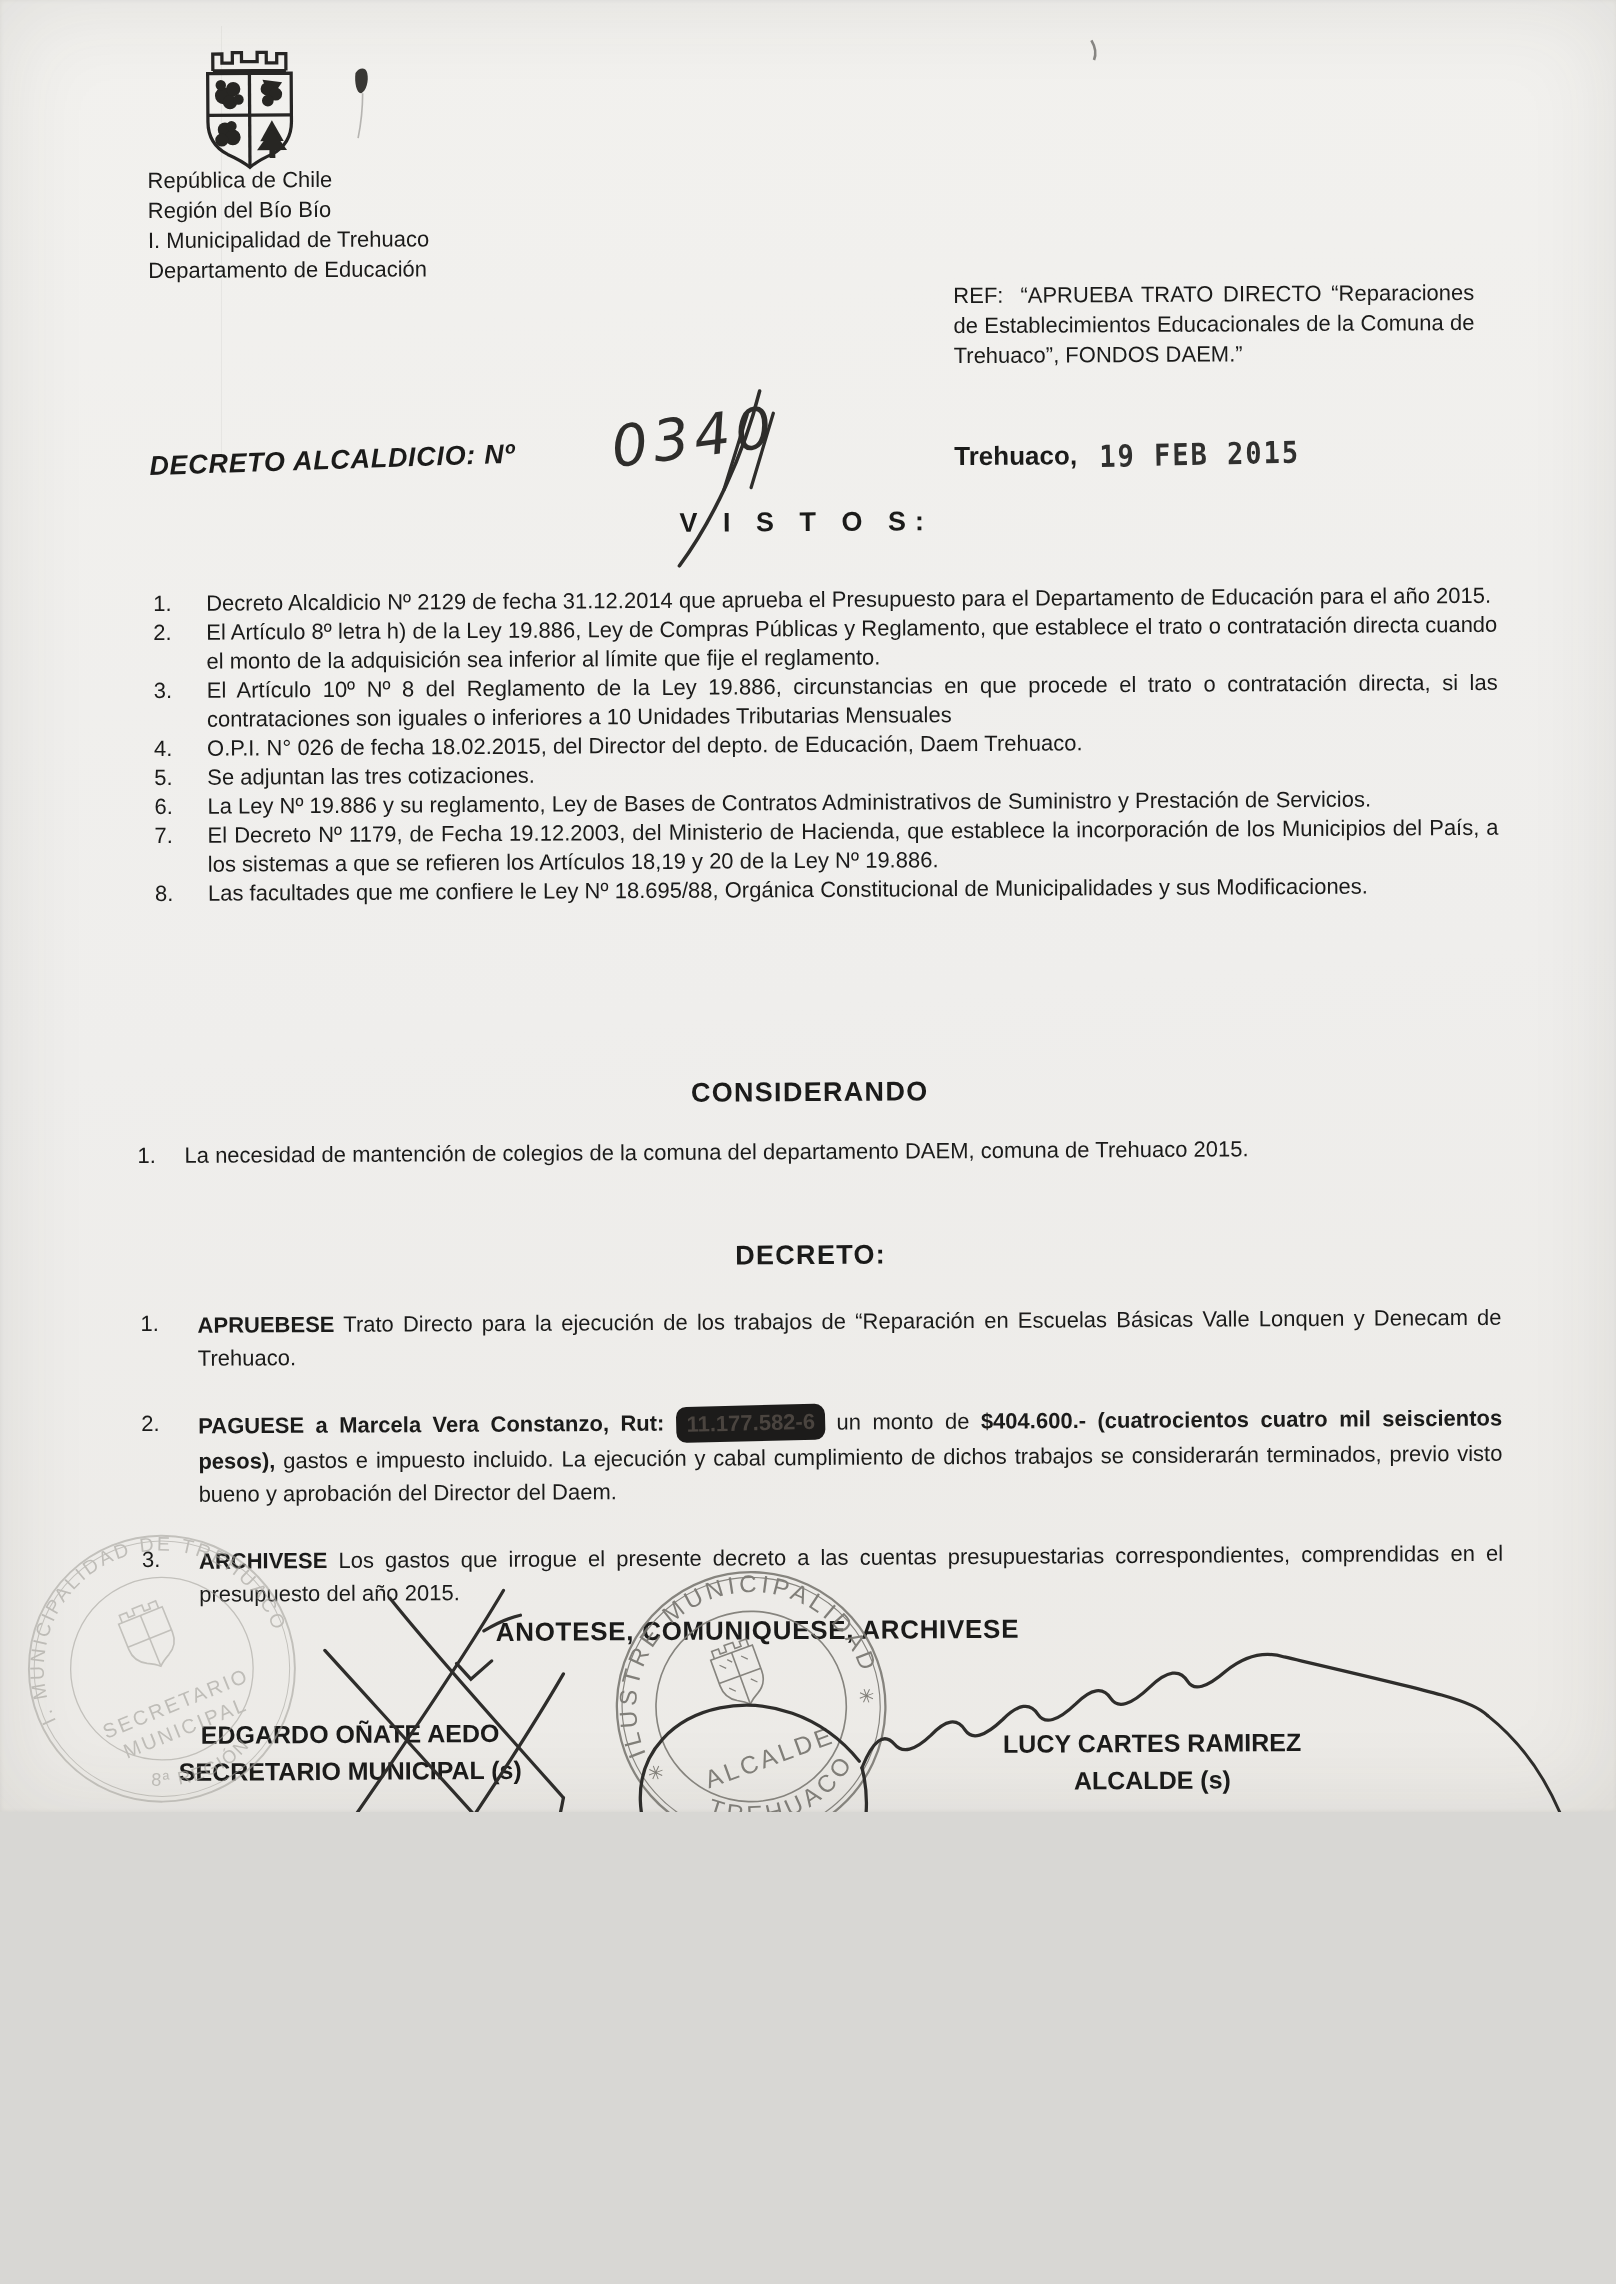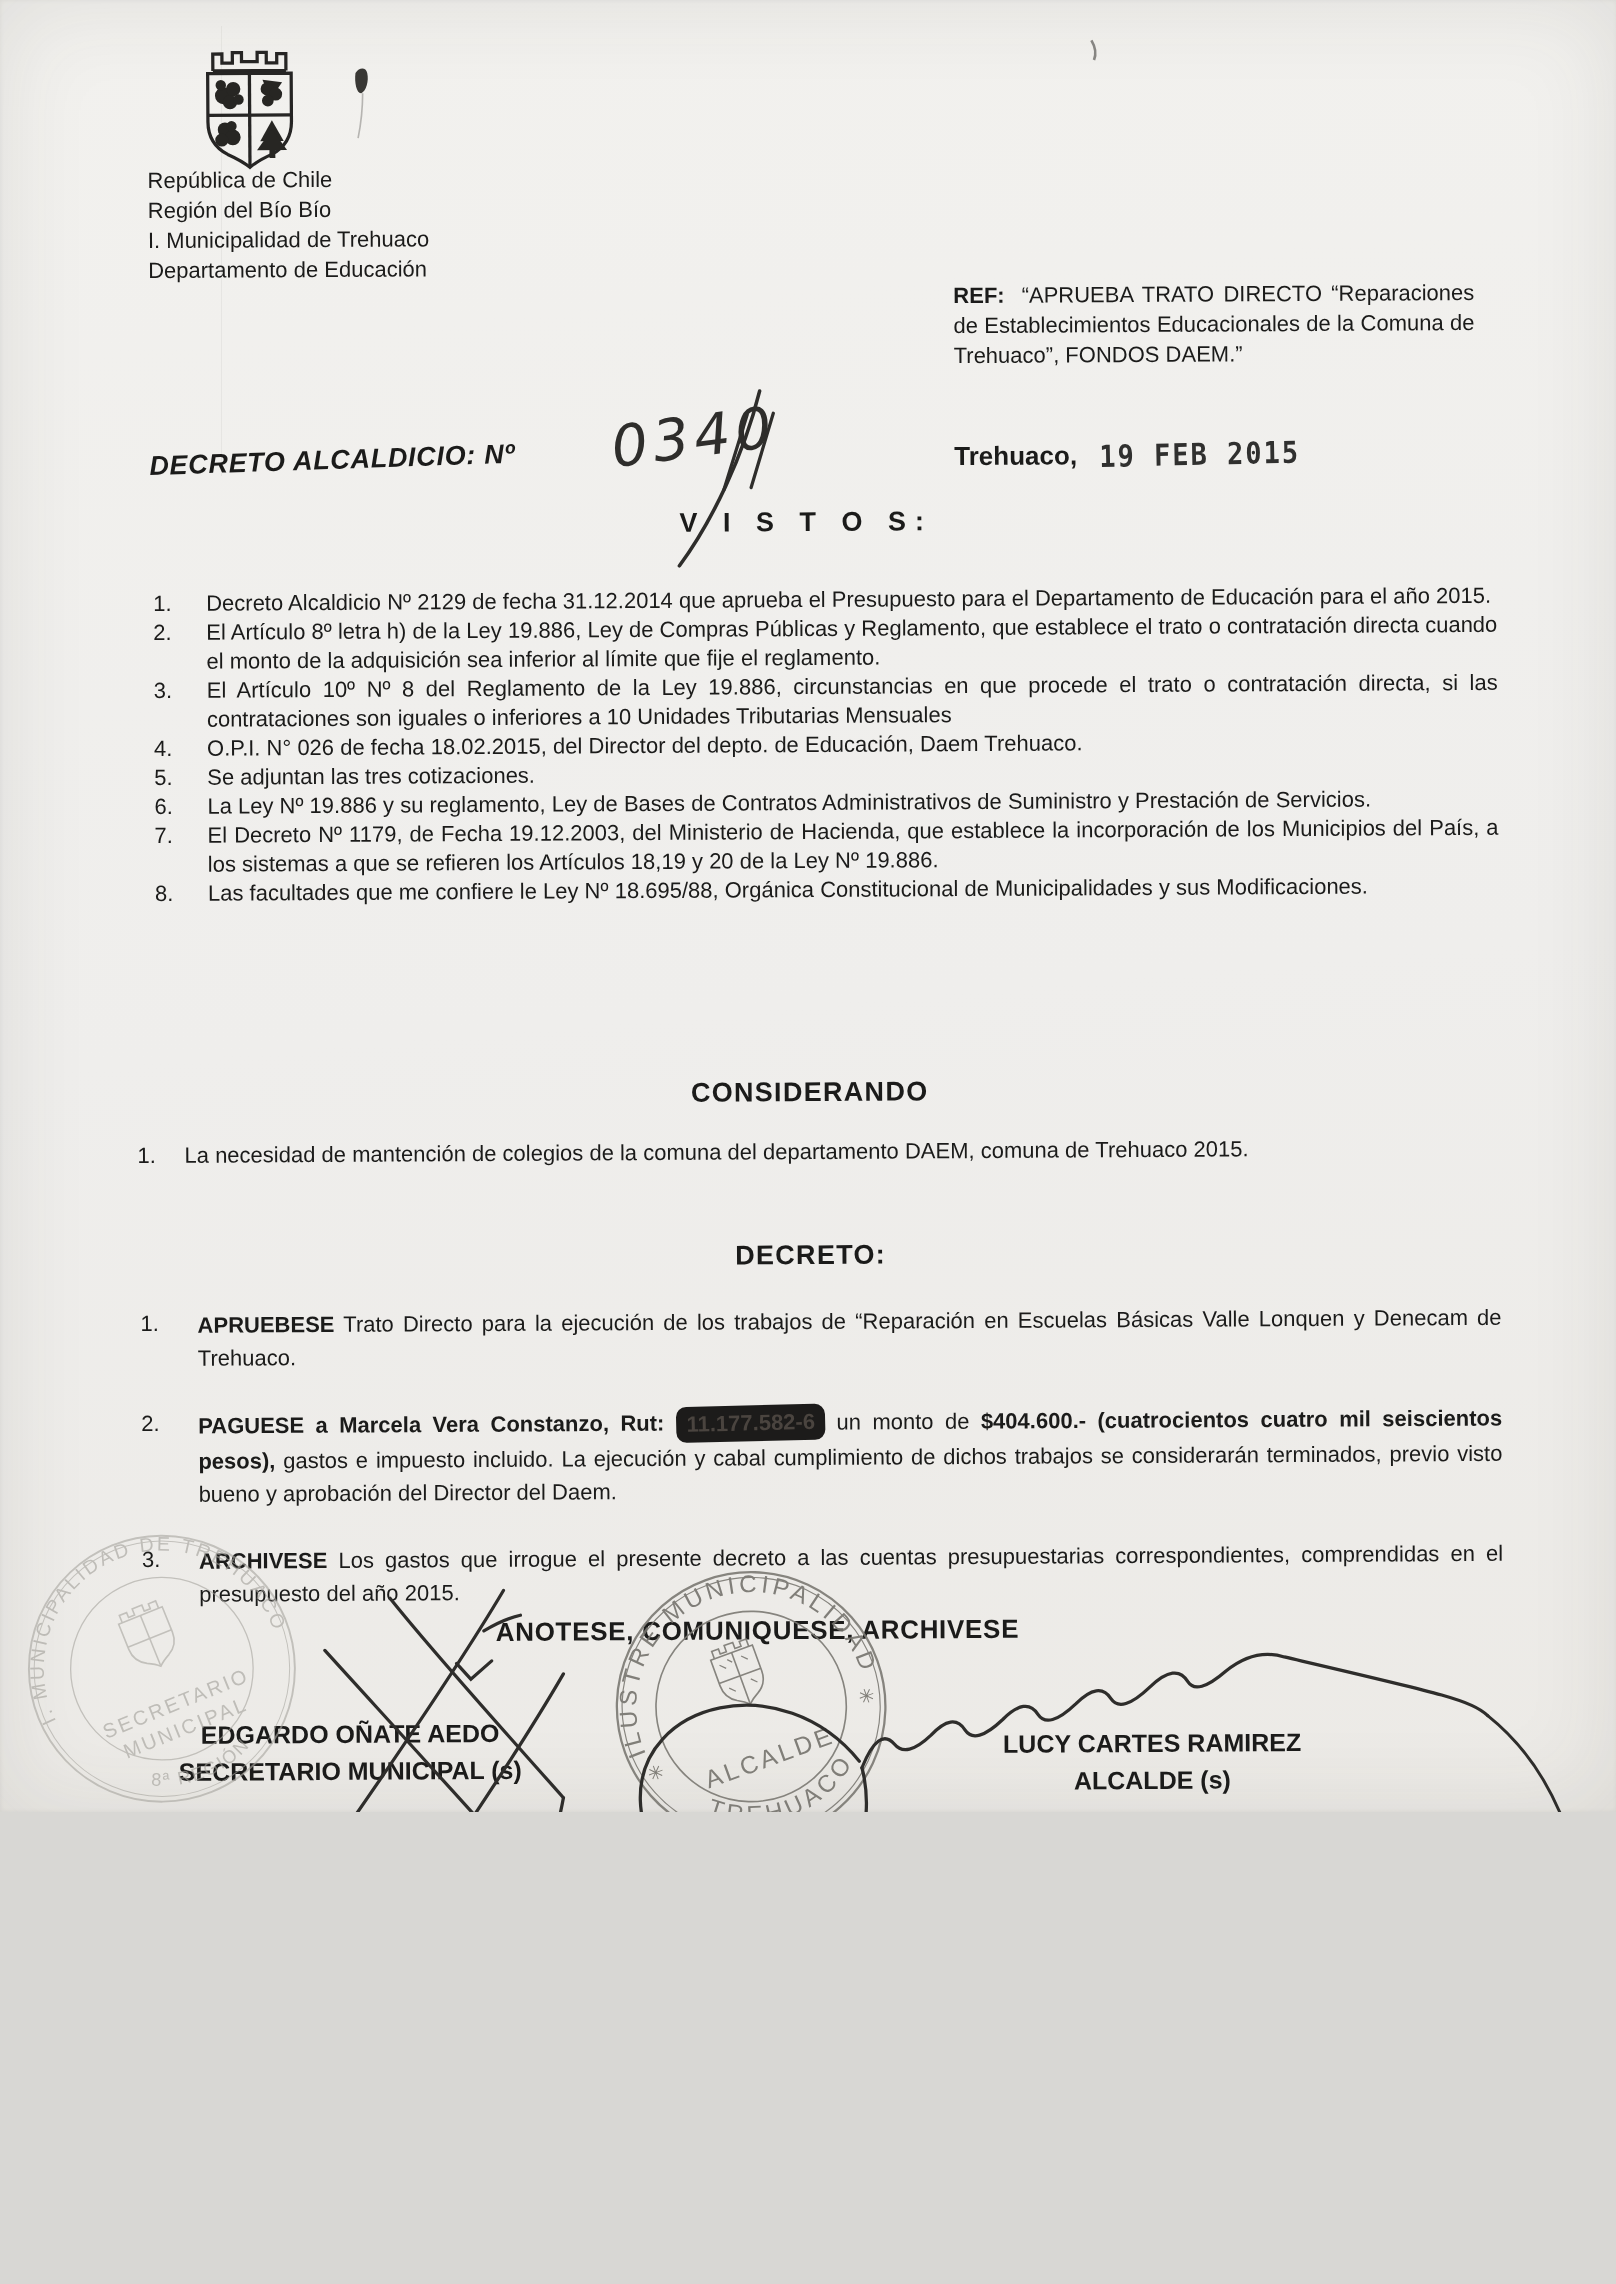--- a/index.html
+++ b/index.html
@@ -16,21 +16,21 @@
   .content{position:absolute;inset:0;transform:rotate(-0.35deg);}
   .abs{position:absolute;}
   .fold{position:absolute;left:221px;top:26px;width:1.3px;height:450px;background:rgba(60,60,58,.06);}
 
   
   .hdr{left:152px;top:162px;font-size:22px;line-height:30px;}
   .coat{left:186px;top:38px;}
 
   
   .ref{left:957px;top:282px;width:521px;font-size:22px;line-height:30px;text-align:justify;}
-  .ref .lbl{font-weight:bold;margin-right:17px;}
+  .ref .lbl{font-weight:normal;margin-right:17px;}
 
   
   .decreeline{left:152px;top:442px;font-size:27px;font-weight:bold;font-style:italic;transform:rotate(-1.6deg);letter-spacing:0.7px;}
   .handnum{left:614px;top:403px;font-size:57px;font-style:italic;font-family:"DejaVu Sans",sans-serif;color:#2e2d2b;letter-spacing:5.2px;transform:rotate(-7deg);font-weight:400;}
   .placedate{left:957px;top:441px;font-size:26px;}
   .placedate .pl{font-weight:bold;text-align:center;}
   .datestamp{display:inline-block;margin-left:22px;font-family:"DejaVu Sans Mono",monospace;font-weight:bold;font-size:27px;letter-spacing:2px;color:#30302f;transform:scaleY(1.12) rotate(-0.8deg);}
 
   
   .sect{left:0;width:1617px;text-align:center;font-size:27px;font-weight:bold;}

